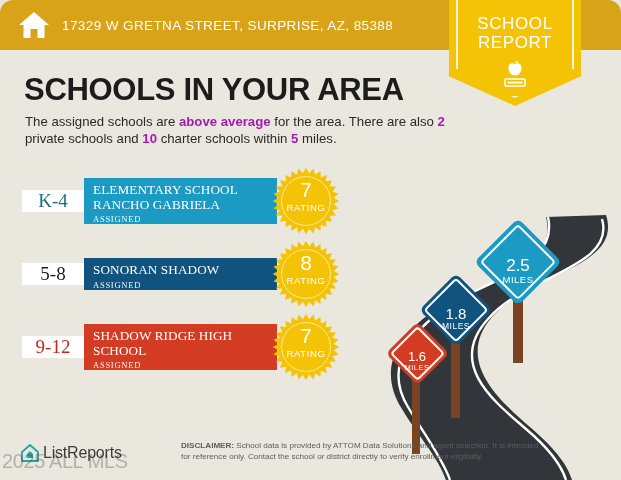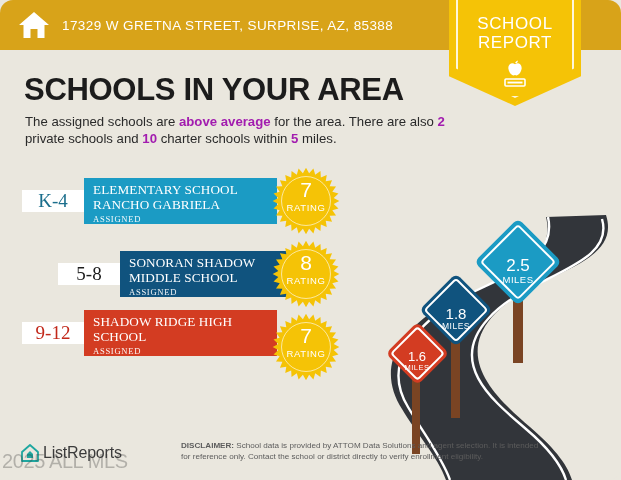--- a/index.html
+++ b/index.html
@@ -92,22 +92,22 @@
   .school-row {
     position: absolute;
     left: 22px;
     width: 255px;
     height: 52px;
     display: flex;
     align-items: center;
     font-family: Liberation Serif, serif;
   }
   #row-0 { top: 175px; }
-  #row-1 { top: 248px; margin-left: 36px; }
-  #row-2 { top: 307px; }
+  #row-1 { top: 248px; }
+  #row-2 { top: 321px; }
 
   .grade-cell {
     width: 62px;
     background: #FFFFFF;
     display: flex; align-items: center; justify-content: center;
     font-size: 19px;
     flex: 0 0 62px;
   }
   .name-cell {
     flex: 1 1 auto;
@@ -301,21 +301,20 @@
       <div class="school-name">ELEMENTARY SCHOOL</div>
       <div class="school-name">RANCHO GABRIELA</div>
       <div class="assigned">ASSIGNED</div>
     </div>
   </div>
 
   <div class="school-row" id="row-1">
     <div class="grade-cell" style="color:#1C1C1C;">5-8</div>
     <div class="name-cell" style="background:#10537E;">
       <div class="school-name">SONORAN SHADOW</div>
-      <div class="school-name">MIDDLE SCHOOL</div>
       <div class="assigned">ASSIGNED</div>
     </div>
   </div>
 
   <div class="school-row" id="row-2">
     <div class="grade-cell" style="color:#C2281A;">9-12</div>
     <div class="name-cell" style="background:#D33C22;">
       <div class="school-name">SHADOW RIDGE HIGH</div>
       <div class="school-name">SCHOOL</div>
       <div class="assigned">ASSIGNED</div>

